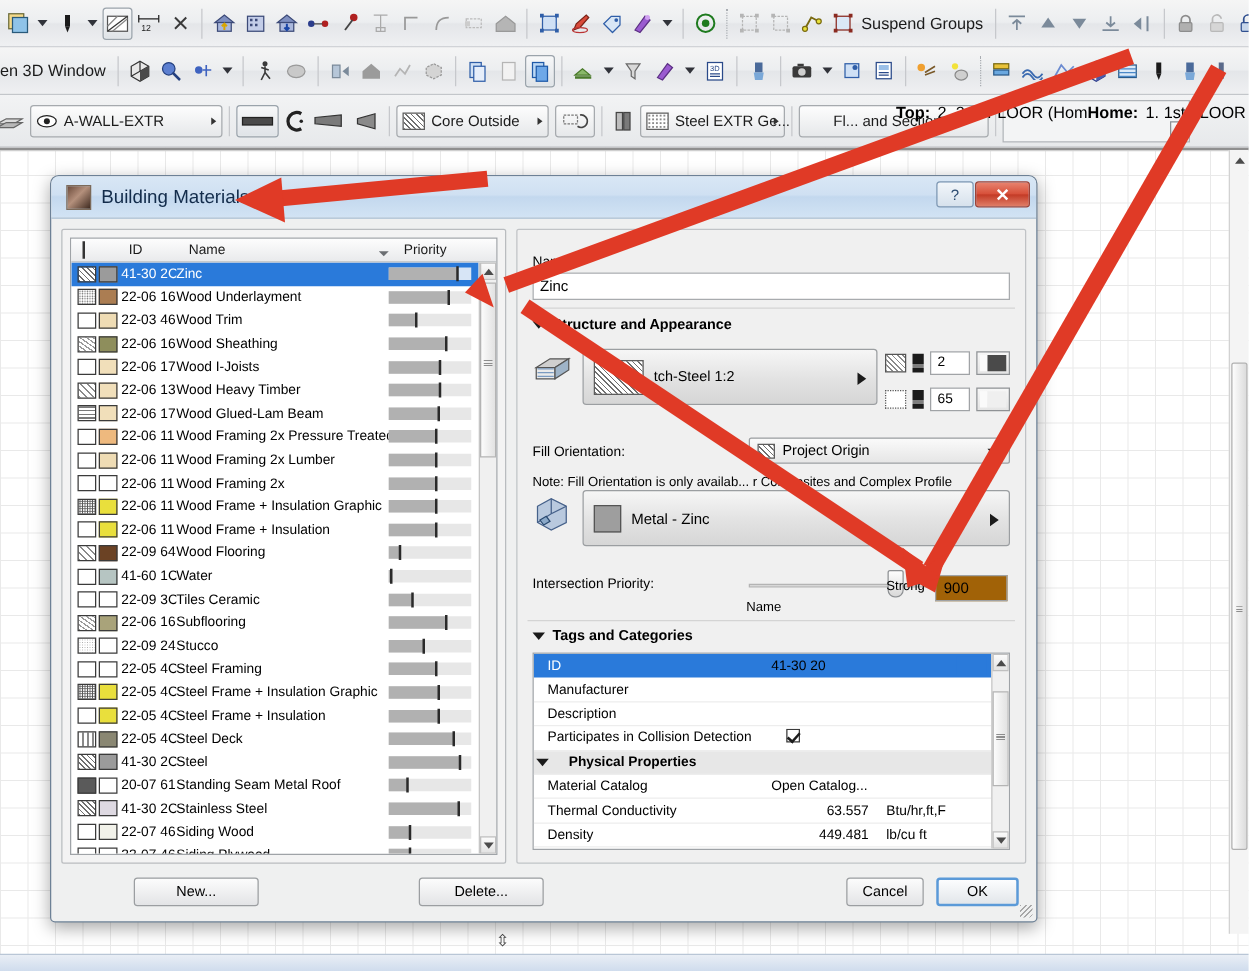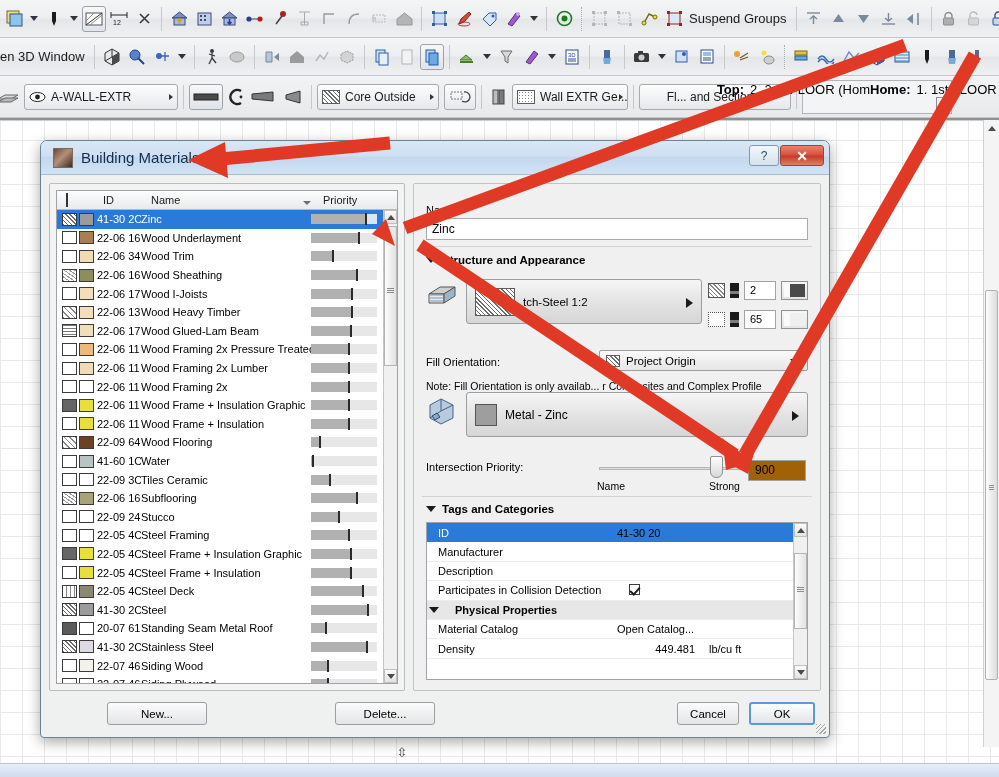--- a/index.html
+++ b/index.html
@@ -206,21 +206,21 @@
   #fill-orient-combo .dn { position:absolute; right:7px; top:8px;
     border-left:5px solid transparent;border-right:5px solid transparent;border-top:6px solid #1b1b1b; }
   #fill-note { position:absolute; left:12px; top:196px; font-size:10.5px; }
 
   #prio-label { position:absolute; left:12px; top:277px; font-size:11px; }
   #prio-track { position:absolute; left:185px; top:283px; width:158px; height:3px;
     background:linear-gradient(to bottom,#c9c9c9,#efefef); border:1px solid #b4b4b4; }
   #prio-knob { position:absolute; left:296px; top:272px; width:13px; height:22px;
     background:linear-gradient(to bottom,#fdfdfd,#d9d9d9); border:1px solid #8e9194; border-radius:2px 2px 6px 6px; }
   #prio-weak { position:absolute; left:183px; top:296px; font-size:10.5px; }
-  #prio-strong { position:absolute; left:295px; top:296px; font-size:10.5px; }
+  #prio-strong { position:absolute; left:295px; top:279px; font-size:10.5px; }
   #prio-value { position:absolute; left:334px; top:276px; width:58px; height:21px;
     border:1px solid #9fa2a5; background:#a16207; font-size:12px; text-align:left; padding-left:6px; line-height:19px; }
 
   
   #tags-table { position:absolute; left:12px; top:338px; right:12px; bottom:10px;
     border:1px solid #9fa3a7; background:#fff; overflow:hidden; }
   #tags-rows { position:absolute; left:0; top:0; right:14px; bottom:0; }
   .trow { height:19.4px; display:flex; align-items:center; font-size:11px; border-bottom:1px solid #ededed; }
   .trow .tkey { width:188px; padding-left:11px; flex:none; overflow:hidden; white-space:nowrap; }
   .trow .tval { width:84px; flex:none; overflow:hidden; white-space:nowrap; text-align:right; padding-right:4px;}
@@ -770,21 +770,21 @@
   <div class="tb-sep"></div>
 
   <div class="tb-btn">
     <svg width="18" height="18" viewBox="0 0 18 18">
         <rect x="3" y="2" width="5" height="14" fill="#bdbdbd" stroke="#444"></rect>
         <rect x="9" y="2" width="5" height="14" fill="#7a7a7a" stroke="#444"></rect>
       </svg>
   </div>
   <div class="combo wide" style="width:116px">
     <span class="swatch-dots"></span>
-    <span>Wall EXTR Ge...</span>
+    <span>Steel EXTR Ge...</span>
     <span class="tri"></span>
   </div>
   <div class="tb-sep"></div>
 
   <div class="combo" style="width:152px; justify-content:center">
     <span>Fl...  and Section...</span>
   </div>
   <div class="tb-sep"></div>
 
   <div class="story-box" style="width:150px">
@@ -837,21 +837,21 @@
               <span class="mid">22-06 16</span>
               <span class="mname">Wood Underlayment</span>
               <span class="prio-wrap">
                 <span class="prio-fill" style="width: 72%;"></span>
                 <span class="prio-tick" style="left: calc(72% - 1px);"></span>
               </span>
             </div>
             <div class="mrow">
               <span class="fillsw" style="background: rgb(255, 255, 255);"></span>
               <span class="colsw" style="background: rgb(239, 220, 180);"></span>
-              <span class="mid">22-06 34</span>
+              <span class="mid">22-03 46</span>
               <span class="mname">Wood Trim</span>
               <span class="prio-wrap">
                 <span class="prio-fill" style="width: 33%;"></span>
                 <span class="prio-tick" style="left: calc(33% - 1px);"></span>
               </span>
             </div>
             <div class="mrow">
               <span class="fillsw" style="background: repeating-linear-gradient(35deg, rgb(154, 154, 154) 0px, rgb(154, 154, 154) 1px, rgb(255, 255, 255) 1px, rgb(255, 255, 255) 3px);"></span>
               <span class="colsw" style="background: rgb(142, 142, 92);"></span>
               <span class="mid">22-06 16</span>
@@ -1196,20 +1196,25 @@
             <div class="trow group">
               <span class="gtri"></span>
               <span class="tkey" style="width: 160px;">Physical Properties</span>
             </div>
             <div class="trow">
               <span class="tkey">Material Catalog</span>
               <span class="tval left">Open Catalog...</span>
               <span class="tunit"></span>
             </div>
             <div class="trow">
+              <span class="tkey">Thermal Conductivity</span>
+              <span class="tval">63.557</span>
+              <span class="tunit">Btu/hr,ft,F</span>
+            </div>
+            <div class="trow">
               <span class="tkey">Density</span>
               <span class="tval">449.481</span>
               <span class="tunit">lb/cu ft</span>
             </div>
           </div>
         <div id="tags-sb">
           <div class="sb-arrow up" style="position:absolute;left:0;right:0;top:0;"></div>
           <div class="thumb">
               <div class="grip"></div>
             </div>

